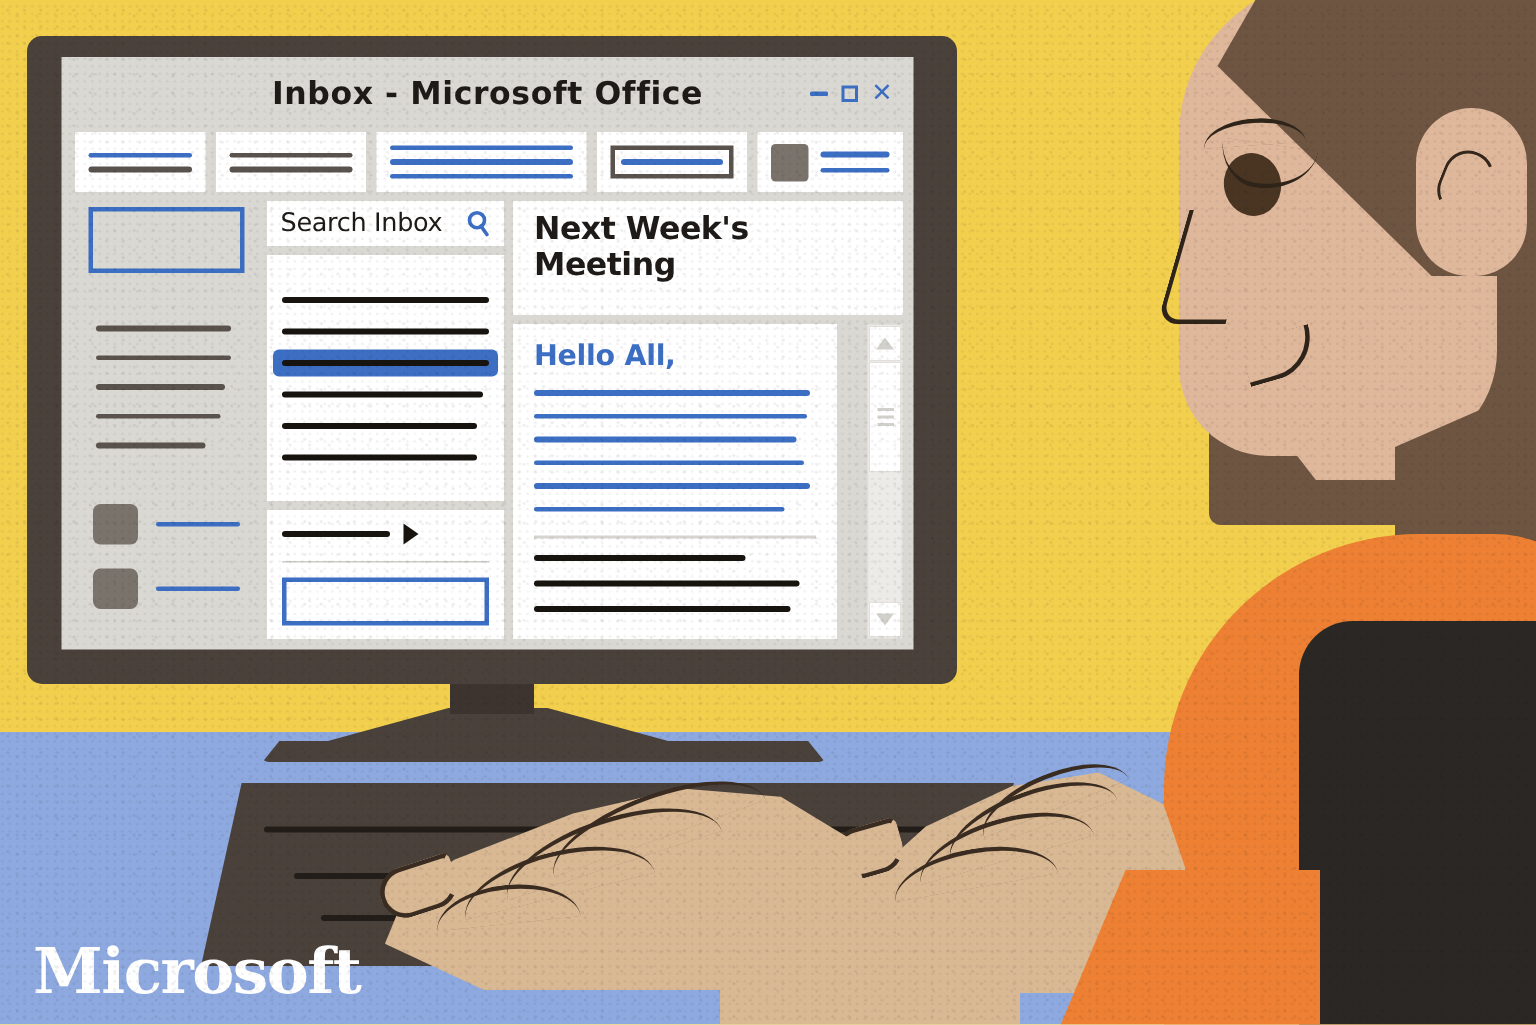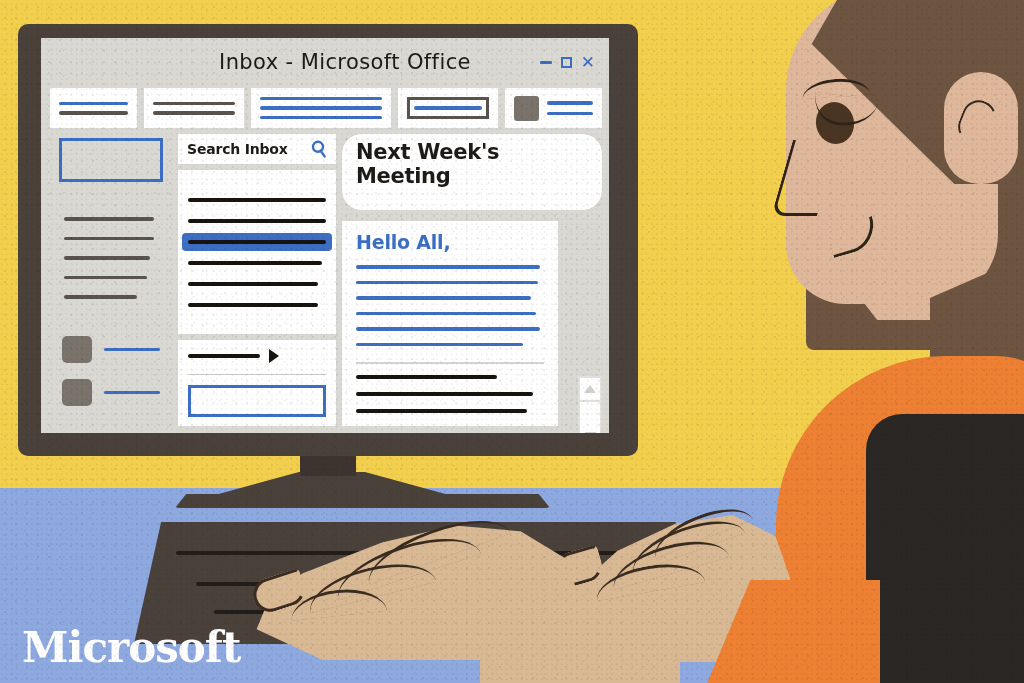--- a/index.html
+++ b/index.html
@@ -249,24 +249,23 @@
   }
 
   
   .titlebar {
     position: absolute; left: 0; top: 0; width: 568px; height: 48px;
   }
   .win-title {
     position: absolute; left: 0; top: 12px; width: 568px;
     text-align: center;
     font-family: "DejaVu Sans", sans-serif;
-    font-size: 21px; font-weight: 400;
+    font-size: 21px; font-weight: 700;
     letter-spacing: .4px;
     color: #1d1a17;
-    margin-left: 20px;
   }
   .win-controls {
     position: absolute; right: 14px; top: 14px;
     display: flex; align-items: center; gap: 9px;
   }
   .wc-min { width: 12px; height: 3px; background: #3C6FC4; border-radius: 1px; }
   .wc-max { width: 11px; height: 11px; border: 2.5px solid #3C6FC4; }
   .wc-close { font-size: 17px; font-weight: 700; color: #3C6FC4; }
 
   
@@ -325,21 +324,21 @@
 
   
   .msglist { width: 158px; display: flex; flex-direction: column; gap: 6px; }
   .ml-search {
     height: 30px; background: #fff;
     display: flex; align-items: center; justify-content: space-between;
     padding: 0 8px 0 9px;
   }
   .ml-search-label {
     font-family: "DejaVu Sans", sans-serif;
-    font-size: 14px; font-weight: 700; color: #1d1a17;
+    font-size: 17px; font-weight: 400; color: #1d1a17;
     letter-spacing: -.2px;
     text-align: center;
   }
   .ml-items {
     flex: 1; background: #fff;
     display: flex; flex-direction: column; justify-content: center;
     gap: 17px; padding: 10px 10px;
   }
   .ml-item-line { height: 4px; border-radius: 2px; background: #17140f; }
   .ml-item.sel {
@@ -361,30 +360,30 @@
     border-bottom: 7px solid transparent;
   }
   .ml-f-div { height: 1.5px; background: #cfcdc8; margin: 11px 0 10px; }
   .ml-f-btn { height: 32px; border: 3.5px solid #3C6FC4; background: #fff; }
 
   
   .reading { flex: 1; display: flex; flex-direction: column; gap: 6px; }
   .rp-head {
     height: 76px; background: #fff;
     padding: 6px 14px 0;
-    display: flex; flex-direction: column; border-radius: 20px;
+    display: flex; flex-direction: column;
   }
   .rp-subject {
     font-family: "DejaVu Sans", sans-serif;
     font-size: 21px; font-weight: 700; color: #1d1a17;
     letter-spacing: -.3px; margin-bottom: 11px;
   }
   .rp-meta-1 { height: 4px; width: 178px; background: #17140f; border-radius: 2px; margin-bottom: 12px; }
   .rp-meta-2 { height: 4px; width: 222px; background: #17140f; border-radius: 2px; }
-  .rp-body-wrap { flex: 1; display: flex; gap: 20px; align-items: flex-end; }
+  .rp-body-wrap { flex: 1; display: flex; gap: 20px; }
   .rp-body {
     flex: 1; background: #fff;
     padding: 10px 14px 0;
     display: flex; flex-direction: column;
   }
   .rp-greeting {
     font-family: "DejaVu Sans", sans-serif;
     font-size: 19px; font-weight: 700; color: #3C6FC4;
     letter-spacing: -.2px; margin-bottom: 12px;
   }

